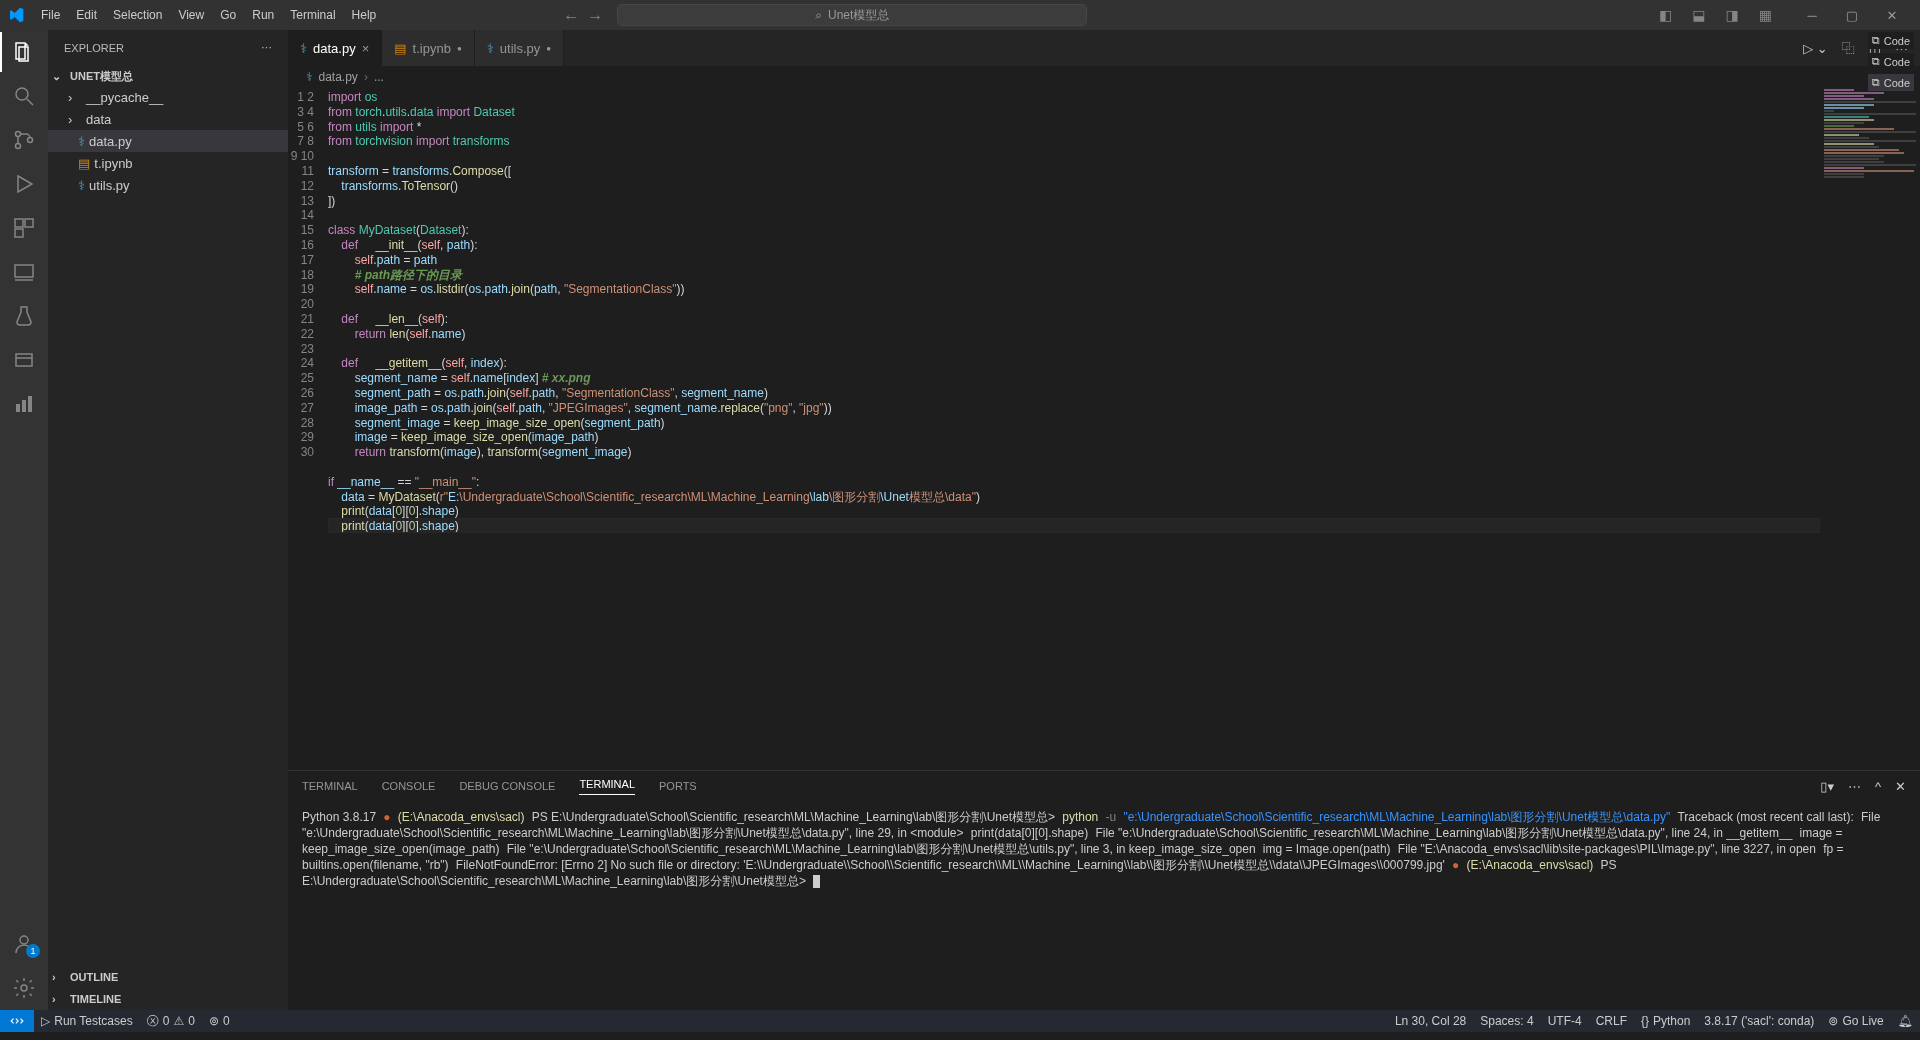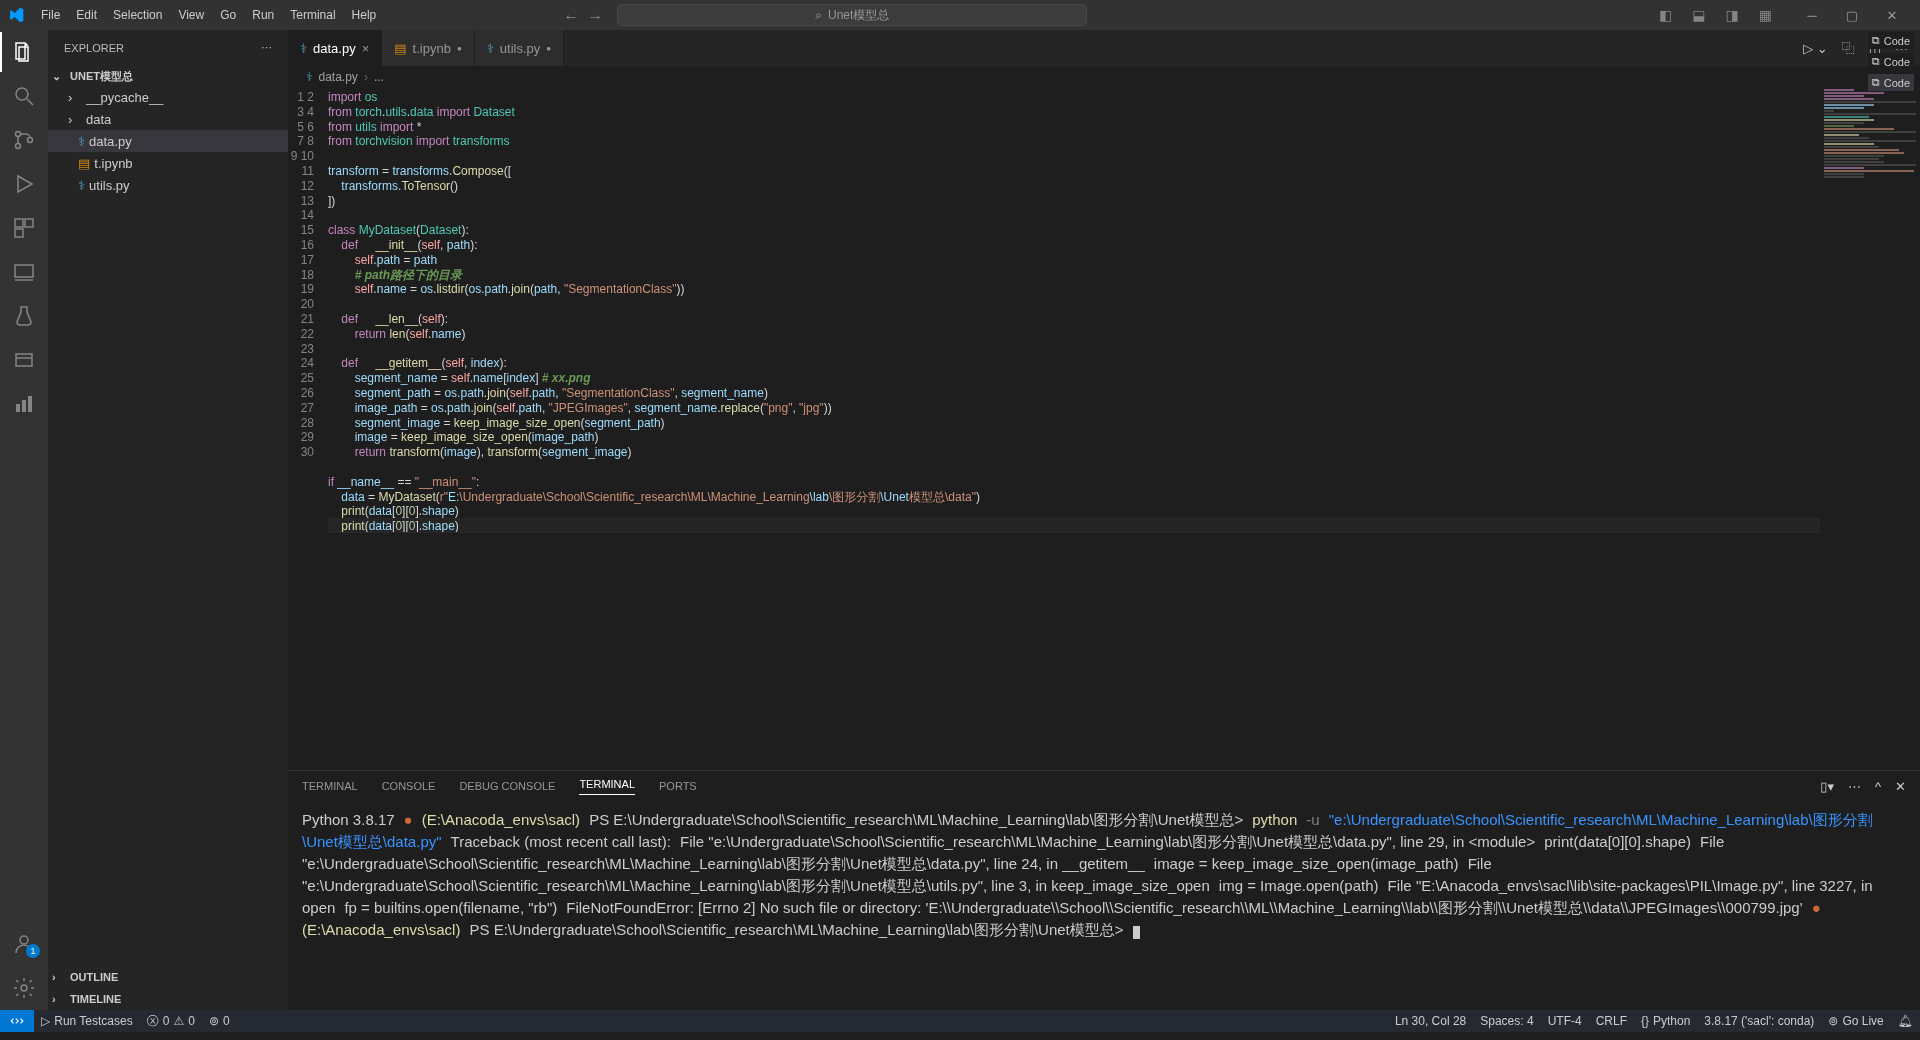--- a/index.html
+++ b/index.html
@@ -64,21 +64,21 @@
 .cmt { color:#6a9955; font-style:italic;font-weight:bold;}
 .cls { color:#4ec9b0; }
 .prm { color:#9cdcfe; }
 .self{ color:#fca5a5; }
 .dec { color:#dcdcaa;margin-left:14px; }
 
 .panel { height:240px; border-top:1px solid #333; display:flex; flex-direction:column; background:#1e1e1e;}
 .panel-tabs { height:30px; display:flex; align-items:center; padding:0 14px; gap:24px; font-size:11px; color:#969696;}
 .panel-tabs span.active { color:#fff; border-bottom:1px solid #fff; padding-bottom:4px;}
 .panel-tabs .right { margin-left:auto; display:flex; gap:14px; color:#ccc; font-size:13px;}
-.panel-body { flex:1; padding:8px 14px; font-family: Consolas, monospace; font-size:15px; color:#ccc; overflow:hidden; line-height:22px; position:relative;}
+.panel-body { flex:1; padding:8px 14px; font-family: Consolas, monospace; font-size:12px; color:#ccc; overflow:hidden; line-height:16px; position:relative;}
 .term-blue { color:#3794ff; }
 .term-yell { color:#dcdcaa; }
 .term-dot { color:#cc6633; }
 .panel-right { position:absolute; right:6px; top:32px; display:flex; flex-direction:column; gap:4px; font-size:11px;}
 .panel-right div { display:flex; align-items:center; gap:4px; background:#1e1e1e; padding:2px 4px;}
 .cursor-block { display:inline-block; width:7px; height:13px; background:#ccc; vertical-align:text-bottom;}
 
 .statusbar { height:22px; background:#252931; display:flex; align-items:center; font-size:12px; color:#ccc;}
 .sb-remote { width:34px; height:22px; background:#0078d4; display:flex; align-items:center; justify-content:center; color:#fff;}
 .sb-item { padding:0 7px; display:flex; align-items:center; gap:4px; height:22px;}

